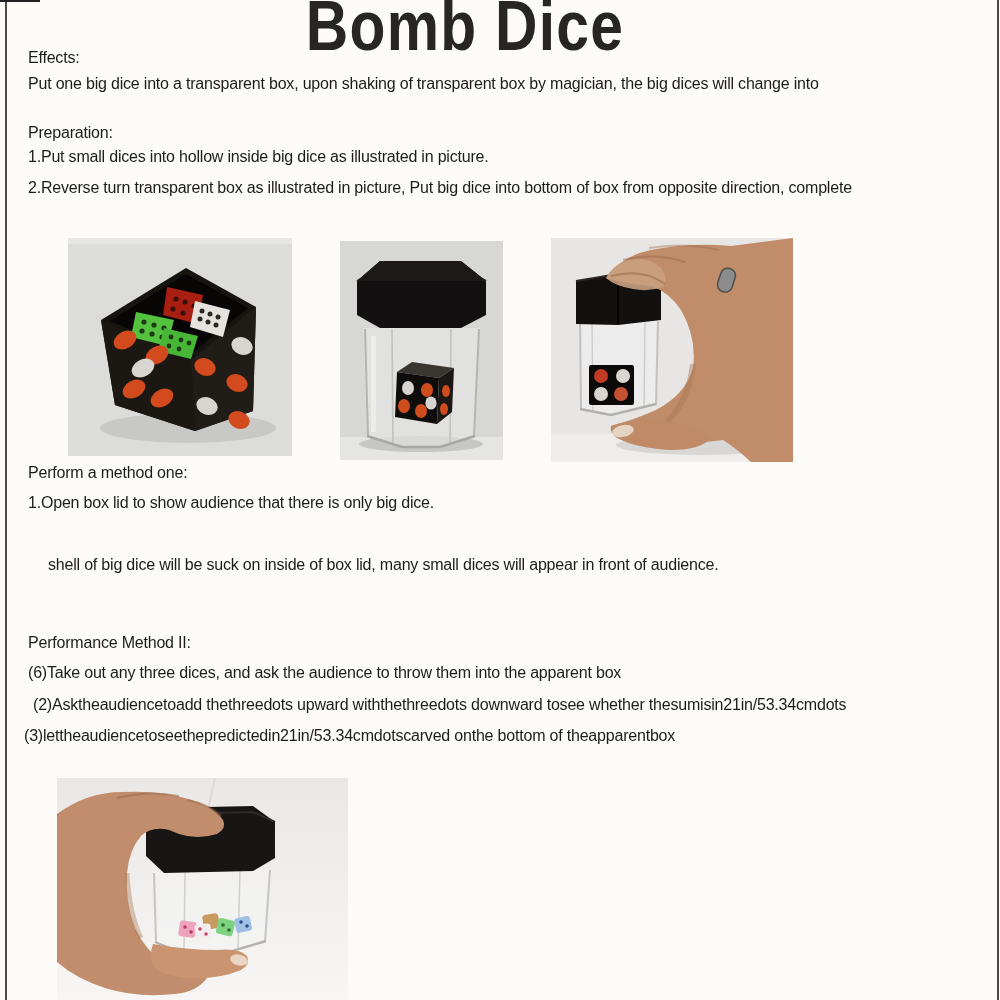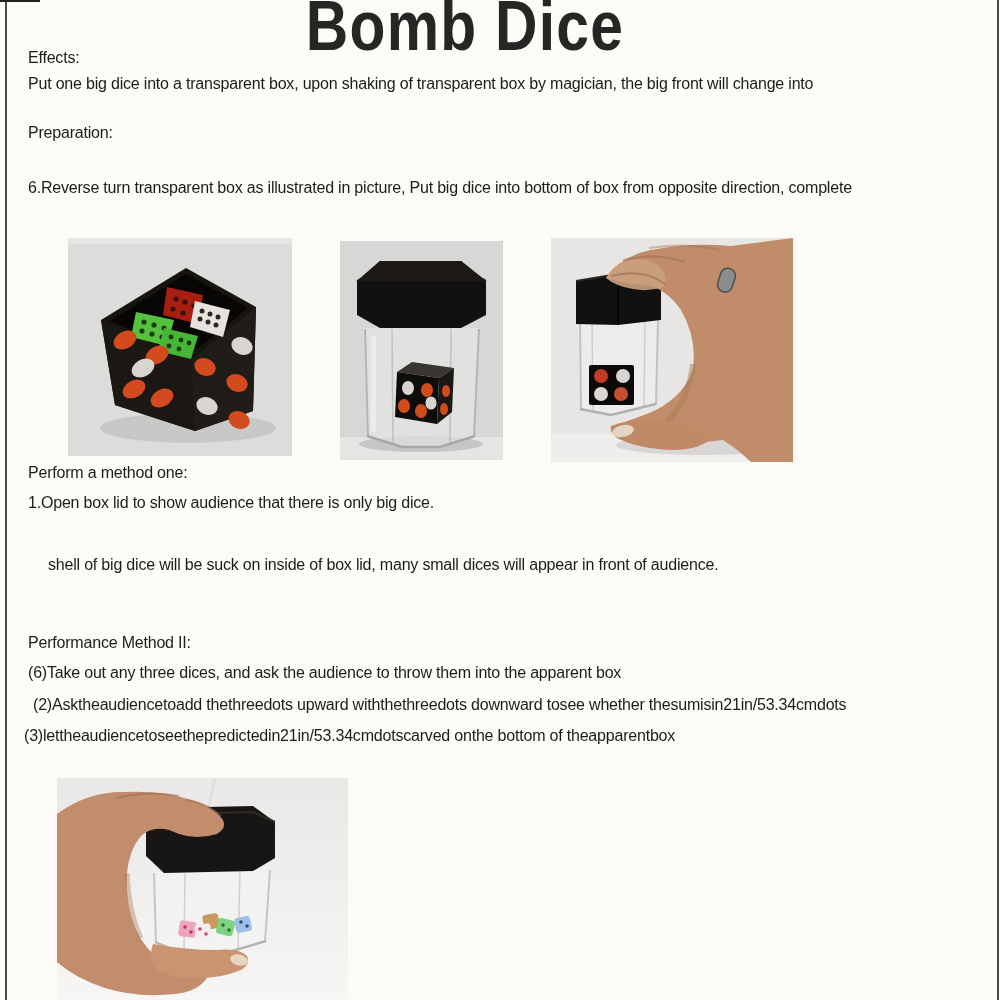--- a/index.html
+++ b/index.html
@@ -31,23 +31,24 @@
 
 <div class="page">
 
   <div class="edge edge-left"></div>
   <div class="edge edge-right"></div>
   <div class="edge edge-topleft"></div>
 
   <h1 class="title">Bomb Dice</h1>
 
   <div class="line" style="top:48px">Effects:</div>
-  <div class="line" style="top:74px">Put one big dice into a transparent box, upon shaking of transparent box by magician, the big front will change into</div>
+  <div class="line" style="top:74px">Put one big dice into a transparent box, upon shaking of transparent box by magician, the big dices will change into</div>
   <div class="line" style="top:123px">Preparation:</div>
-  <div class="line" style="top:178px">6.Reverse turn transparent box as illustrated in picture, Put big dice into bottom of box from opposite direction, complete</div>
+  <div class="line" style="top:147px">1.Put small dices into hollow inside big dice as illustrated in picture.</div>
+  <div class="line" style="top:178px">2.Reverse turn transparent box as illustrated in picture, Put big dice into bottom of box from opposite direction, complete</div>
 
   <figure class="photo" style="left:68px;top:238px;width:224px;height:218px">
     <svg width="224" height="218" viewBox="0 0 224 218">
       <rect width="224" height="218" fill="#dcdcda"></rect>
       <rect width="224" height="6" fill="#e6e6e4"></rect>
       <ellipse cx="120" cy="190" rx="88" ry="15" fill="#c8c8c6"></ellipse>
       <g>
         <polygon points="118,30 188,69 185,173 127,193 47,167 33,82" fill="#17140f"></polygon>
         <polygon points="118,36 180,70 123,116 42,83" fill="#070605"></polygon>
         <polygon points="33,82 123,122 127,193 47,167" fill="#1b1813"></polygon>

